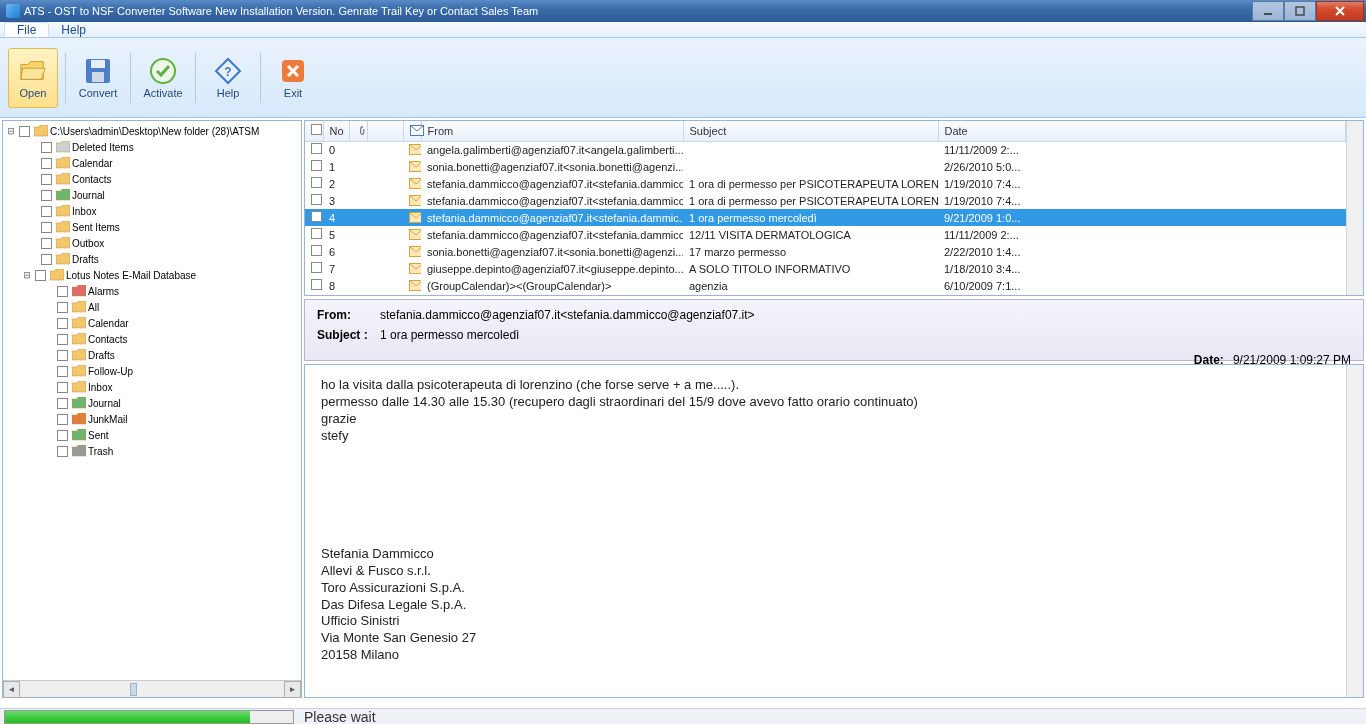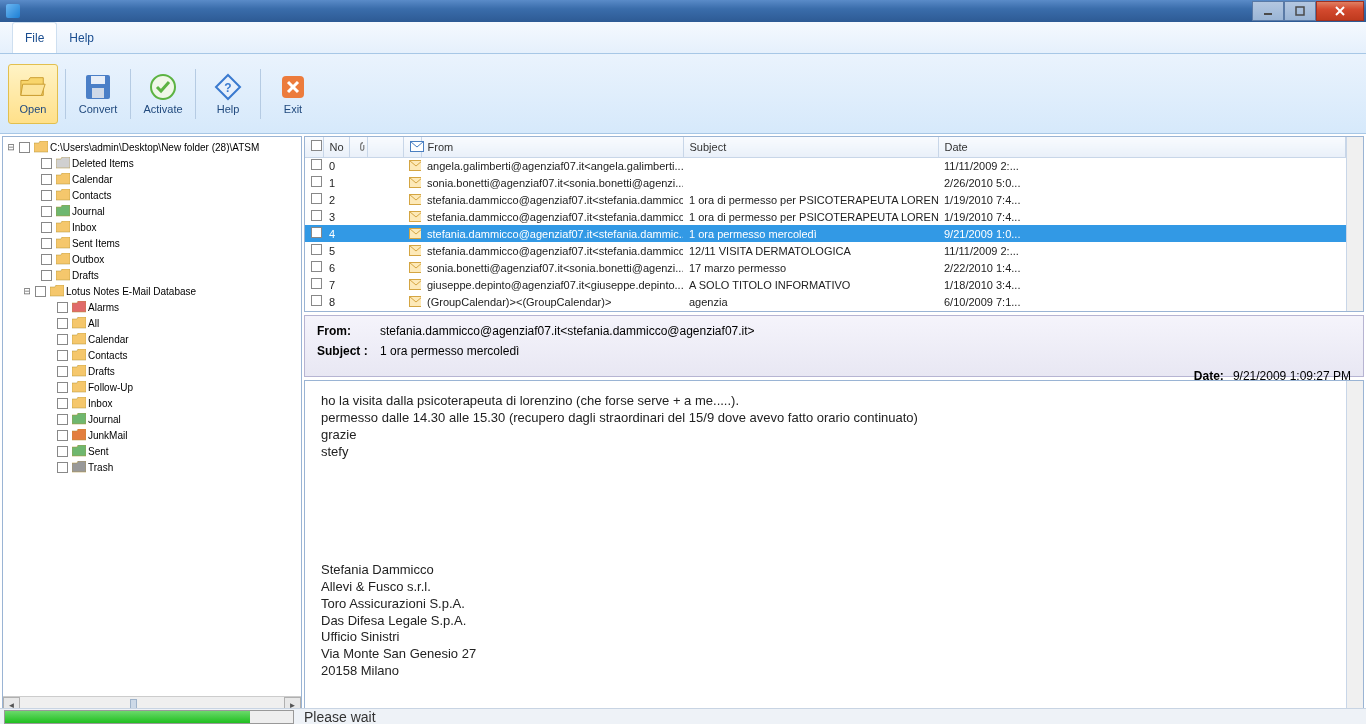--- a/index.html
+++ b/index.html
@@ -9,21 +9,21 @@
 .titlebar { height: 22px; background: linear-gradient(to bottom, #5a8bc8, #3a6dab 40%, #2d5a94); display: flex; align-items: center; padding: 0 2px 0 6px; color: #fff; }
 .titlebar .app-icon { width: 14px; height: 14px; background: linear-gradient(135deg,#6cb7f2,#1c7fd4); border-radius: 2px; margin-right: 4px; }
 .titlebar .title-text { font-size: 11px; white-space: nowrap; overflow: hidden; flex: 1; }
 .titlebar .win-ctrls { display: flex; gap: 0; margin-left: auto; }
 .winbtn { width: 32px; height: 20px; display: flex; align-items: center; justify-content: center; background: linear-gradient(to bottom,#b4c7e0,#9ab5d6); border: 1px solid #5a7aa6; }
 .winbtn.close { background: linear-gradient(to bottom,#e07f63,#d44a2f 40%,#bf3a1e); border-color: #a03020; color: #fff; width: 48px; }
 .winbtn svg { width: 12px; height: 12px; stroke: #4a4a4a; }
 .winbtn.close svg { stroke: #fff; }
 
 
-.menubar { height: 32px; background: linear-gradient(to bottom,#f5f9fe,#e5f0fc); border-bottom: 1px solid #a7c7e6; display: flex; align-items: stretch; padding: 0 12px; }
+.menubar { height: 16px; background: linear-gradient(to bottom,#f5f9fe,#e5f0fc); border-bottom: 1px solid #a7c7e6; display: flex; align-items: stretch; padding: 0 4px; }
 .menu-item { padding: 4px 12px; color: #1a4d8f; display: flex; align-items: center; }
 .menu-item.active { background: #fff; border: 1px solid #cedff0; border-bottom: none; border-radius: 3px 3px 0 0; }
 
 
 .toolbar { height: 80px; background: linear-gradient(to bottom,#eaf3fd,#d6e9fb); border-bottom: 1px solid #a7c7e6; display: flex; align-items: center; padding: 4px 8px; gap: 4px; }
 .tool-btn { width: 50px; height: 60px; display: flex; flex-direction: column; align-items: center; justify-content: center; gap: 2px; border-radius: 3px; }
 .tool-btn.open-btn { background: linear-gradient(to bottom,#fff3c5,#ffe08a); border: 1px solid #e2bf4e; }
 .tool-btn .tool-icon { width: 28px; height: 28px; display:flex;align-items:center;justify-content:center;}
 .tool-btn .tool-label { font-size: 11px; color: #214a7e; }
 .sep { width: 1px; height: 50px; background: #b5cbe3; margin: 0 3px; }
@@ -78,20 +78,21 @@
 .chk-header { width:11px;height:11px;border:1px solid #888;background:#fff;display:inline-block;}
 table { border-collapse: collapse; width: 100%; table-layout: fixed; }
 col.c-chk{width:18px;} col.c-no{width:26px;} col.c-att{width:18px;} col.c-blank{width:36px;} col.c-env{width:18px;}
 col.c-from{width:262px;} col.c-subj{width:255px;} col.c-date{width:auto;}
 </style>
 </head>
 <body>
 
 <div class="titlebar">
   <div class="app-icon"></div>
+  <div class="title-text">ATS - OST to NSF Converter Software New Installation Version. Genrate Trail Key or Contact Sales Team</div>
   <div class="win-ctrls">
     <div class="winbtn">
         <svg viewBox="0 0 12 12">
           <line x1="2" y1="9" x2="10" y2="9" stroke-width="2"></line>
         </svg>
       </div>
     <div class="winbtn">
         <svg viewBox="0 0 12 12">
           <rect x="2" y="2" width="8" height="8" fill="none" stroke-width="1.5"></rect>
         </svg>

